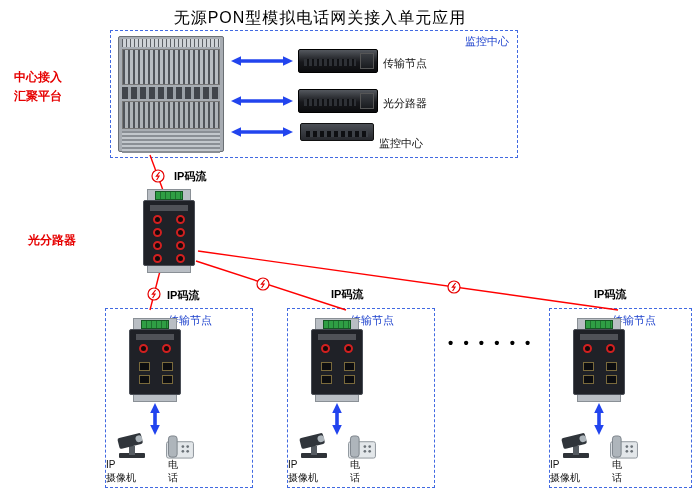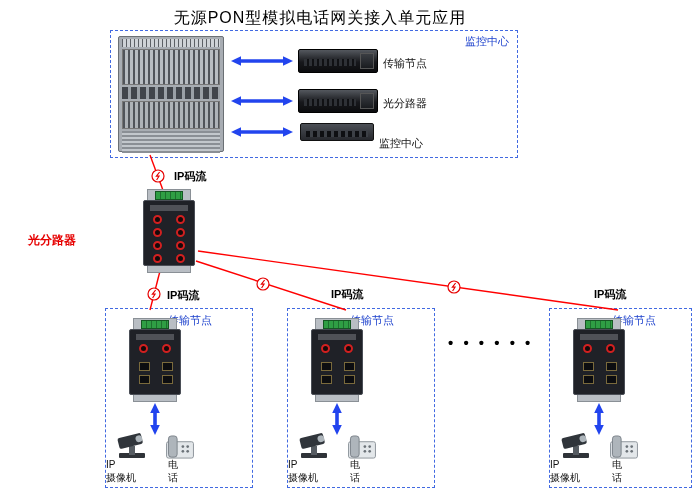--- a/index.html
+++ b/index.html
@@ -151,20 +151,22 @@
     <line x1="9" y1="6" x2="53" y2="6" stroke="#2244ee" stroke-width="3.6"></line>
     <polygon points="0,6 10,1.2 10,10.8" fill="#2244ee"></polygon>
     <polygon points="62,6 52,1.2 52,10.8" fill="#2244ee"></polygon>
   </svg>
   <svg class="arrow" style="left:231px;top:126px" width="62" height="12">
     <line x1="9" y1="6" x2="53" y2="6" stroke="#2244ee" stroke-width="3.6"></line>
     <polygon points="0,6 10,1.2 10,10.8" fill="#2244ee"></polygon>
     <polygon points="62,6 52,1.2 52,10.8" fill="#2244ee"></polygon>
   </svg>
 
+  <div class="side-label" style="left:14px;top:68px">中心接入
+汇聚平台</div>
   <div class="side-label" style="left:28px;top:231px">光分路器</div>
 
   <div class="device splitter" style="left:140px;top:192px">
     <div class="dev-plate"></div>
     <div class="dev-top"></div>
     <div class="dev-body">
       <div class="dev-strip"></div>
       <div class="ports-round" style="top:14px">
         <i></i>
           <i></i>

